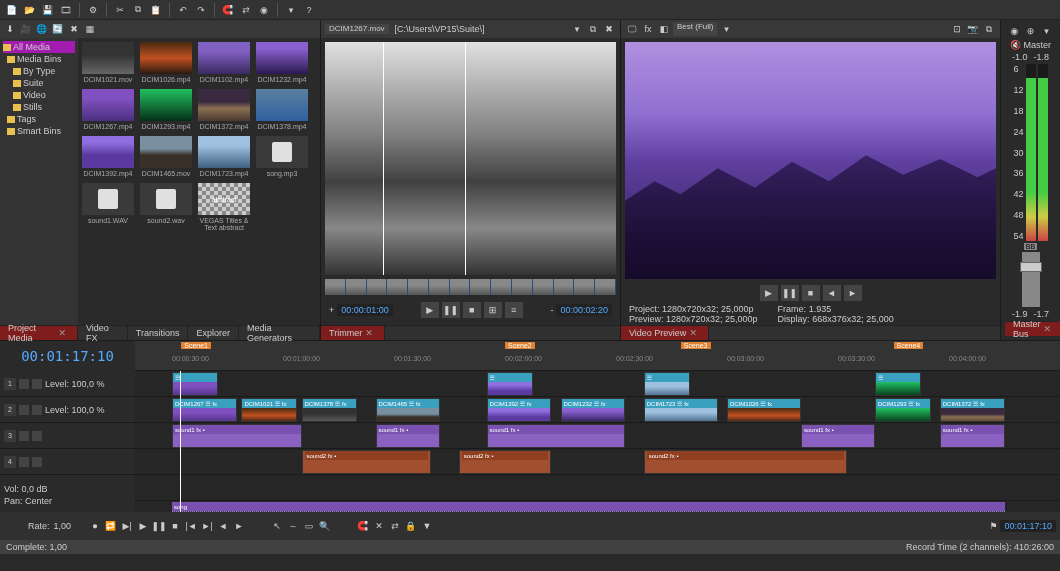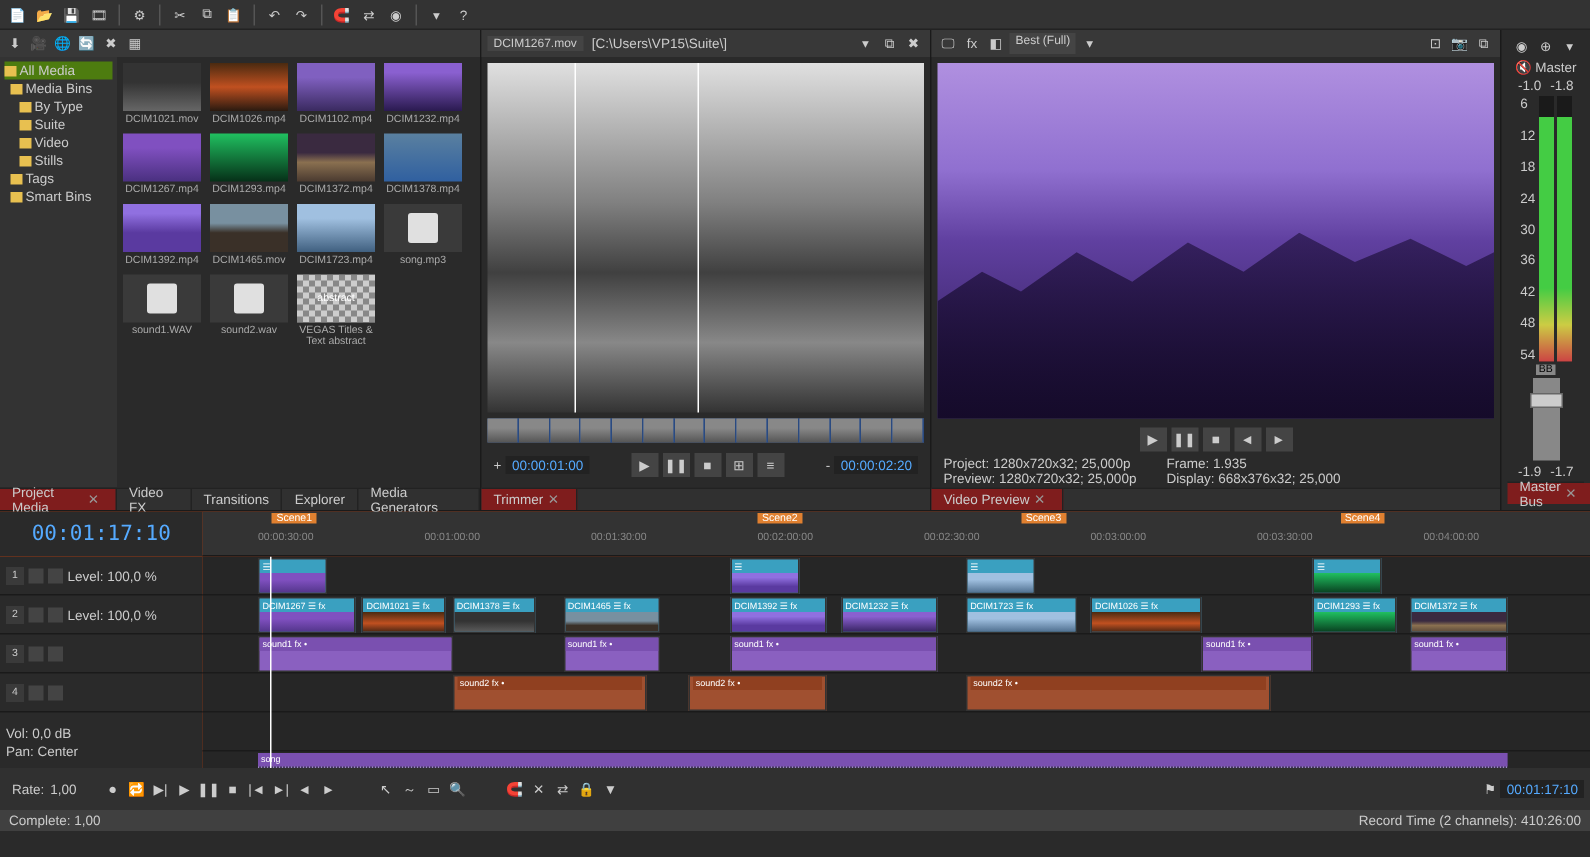--- a/index.html
+++ b/index.html
@@ -6,21 +6,21 @@
 body { background: #2a2a2a; width: 1060px; height: 571px; overflow: hidden; }
 .toolbar-main { height: 20px; background: #333; border-bottom: 1px solid #222; display: flex; align-items: center; padding: 0 4px; gap: 2px; }
 .toolbar-main .btn { width: 16px; height: 16px; display: flex; align-items: center; justify-content: center; cursor: pointer; }
 .toolbar-main .sep { width: 1px; height: 14px; background: #555; margin: 0 3px; }
 .upper { display: flex; height: 320px; }
 .media-panel { width: 320px; background: #2f2f2f; display: flex; flex-direction: column; }
 .media-toolbar { height: 18px; background: #383838; display: flex; align-items: center; gap: 2px; padding: 0 3px; }
 .media-body { display: flex; flex: 1; overflow: hidden; }
 .media-tree { width: 78px; background: #333; padding: 3px; font-size: 8px; }
 .tree-item { padding: 1px 2px; cursor: pointer; display: flex; align-items: center; gap: 2px; }
-.tree-item.sel { background: #4d7c0f; }
+.tree-item.sel { background: #a21caf; }
 .folder-ico { width: 8px; height: 7px; background: #e8c050; display: inline-block; }
 .media-grid { flex: 1; background: #2a2a2a; padding: 4px; display: flex; flex-wrap: wrap; gap: 6px; align-content: start; overflow: hidden; }
 .thumb { width: 52px; display: flex; flex-direction: column; align-items: center; gap: 2px; cursor: pointer; }
 .thumb-img { width: 52px; height: 32px; background: #555; }
 .thumb-name { font-size: 7px; text-align: center; color: #aaa; }
 .t1 { background: linear-gradient(#333 40%, #666); }
 .t2 { background: linear-gradient(#4a2a10, #c05020 50%, #2a1a10); }
 .t3 { background: linear-gradient(#8060c0 30%, #3a2a60); }
 .t4 { background: linear-gradient(#8a60d0 20%, #2a1a50); }
 .t5 { background: linear-gradient(#8050c0 30%, #4a3080); }
@@ -57,21 +57,21 @@
 .prev-ctrl { height: 42px; padding: 2px 8px; }
 .prev-info { font-size: 7px; color: #aaa; display: flex; gap: 20px; margin-top: 3px; }
 .master { width: 60px; background: #2a2a2a; display: flex; flex-direction: column; border-left: 1px solid #1a1a1a; align-items: center; gap: 2px; padding: 4px; }
 .master-lbl { font-size: 8px; }
 .meter-wrap { display: flex; gap: 2px; flex: 1; }
 .meter { width: 10px; background: #1a1a1a; position: relative; display: flex; flex-direction: column-reverse; }
 .meter-fill { background: linear-gradient(#4c4, #4c4 70%, #cc4 85%, #c44); height: 92%; }
 .meter-scale { display: flex; flex-direction: column; justify-content: space-between; font-size: 6px; color: #888; }
 .fader { width: 18px; height: 55px; background: #888; position: relative; }
 .fader-knob { position: absolute; left: -2px; width: 22px; height: 10px; background: #ccc; top: 10px; border: 1px solid #666; }
-.timeline { height: 200px; background: #c2410c; display: flex; flex-direction: column; border-top: 1px solid #1a1a1a; }
+.timeline { height: 200px; background: #15803d; display: flex; flex-direction: column; border-top: 1px solid #1a1a1a; }
 .tl-ruler { height: 30px; display: flex; }
 .tl-head { width: 135px; background: #2a2a2a; display: flex; align-items: center; justify-content: center; }
 .tc-main { font-size: 14px; color: #5af; font-family: monospace; }
 .ruler { flex: 1; background: #333; position: relative; border-bottom: 1px solid #1a1a1a; }
 .rtick { position: absolute; top: 14px; font-size: 7px; color: #888; }
 .marker { position: absolute; top: 1px; font-size: 7px; background: #e08030; padding: 0 3px; color: #fff; }
 .tracks { flex: 1; display: flex; overflow: hidden; }
 .track-heads { width: 135px; background: #2a2a2a; }
 .track-head { height: 26px; border-bottom: 1px solid #1a1a1a; display: flex; align-items: center; padding: 0 4px; gap: 3px; font-size: 7px; }
 .track-head .num { width: 12px; height: 12px; background: #3a3a3a; display: flex; align-items: center; justify-content: center; font-size: 7px; }
@@ -80,21 +80,21 @@
 .track-row { height: 26px; border-bottom: 1px solid #1a1a1a; position: relative; }
 .clip { position: absolute; top: 1px; height: 24px; border: 1px solid #333; font-size: 6px; overflow: hidden; }
 .clip-v { background: #4a8aaa; }
 .clip-hdr { height: 9px; background: #3aa0c0; padding: 0 2px; display: flex; align-items: center; color: #fff; font-size: 6px; white-space: nowrap; }
 .clip-body { height: 15px; }
 .clip-a { background: #8a60c0; top: 1px; height: 11px; }
 .clip-a2 { background: #a05030; top: 1px; height: 11px; font-size: 6px; padding: 0 2px; color: #fff; }
 .waveform { position: absolute; top: 1px; height: 24px; background: repeating-linear-gradient(90deg, rgba(200,180,255,0.7) 0 1px, rgba(120,80,180,0.4) 1px 2px); }
 .playhead { position: absolute; top: 0; bottom: 0; width: 1px; background: #fff; left: 45px; z-index: 10; }
 .tl-bottom { height: 28px; display: flex; align-items: center; padding: 0 4px; gap: 3px; background: #303030; font-size: 8px; }
-.rate-row { display: flex; align-items: flex-end; gap: 4px; padding: 0 4px; }
+.rate-row { display: flex; align-items: flex-end; gap: 4px; padding: 0 4px; margin-left: 20px; }
 .status { height: 14px; background: #404040; display: flex; align-items: center; justify-content: space-between; padding: 0 6px; font-size: 8px; color: #aaa; }
 .ibtn { width: 14px; height: 14px; display: flex; align-items: center; justify-content: center; cursor: pointer; font-size: 9px; }
 </style>
 </head>
 <body>
 
 <div class="toolbar-main">
   <div class="btn">📄</div>
   <div class="btn">📂</div>
   <div class="btn">💾</div>

